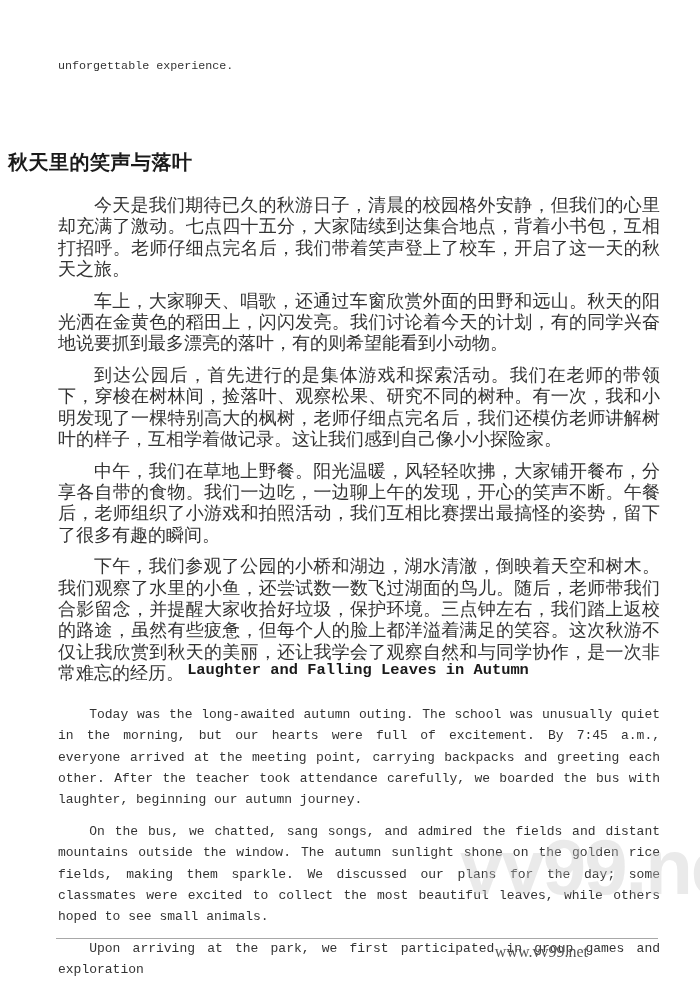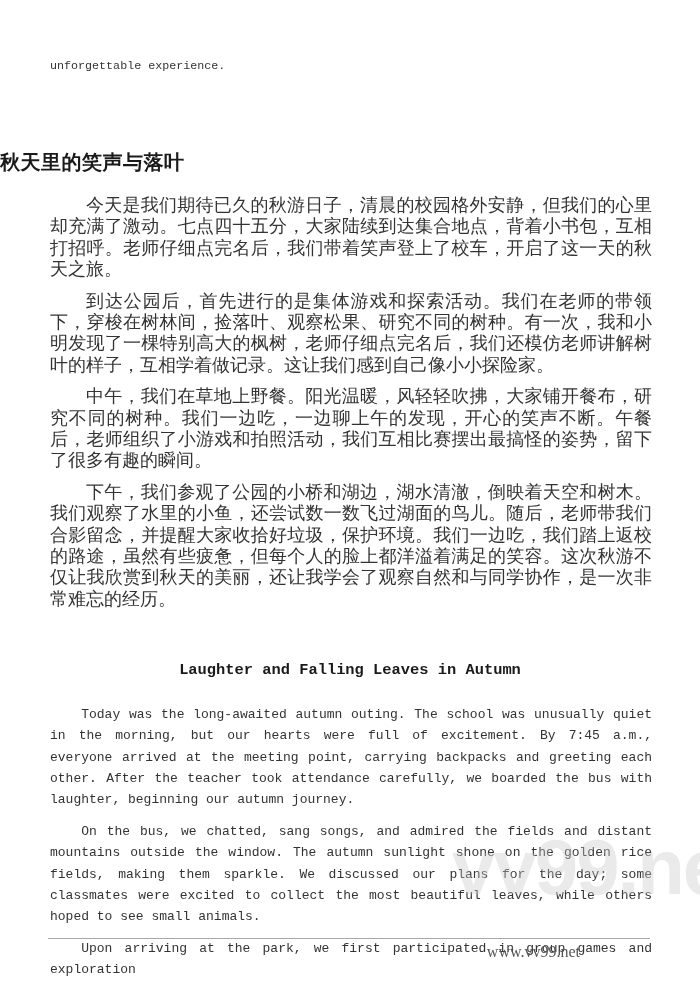--- a/index.html
+++ b/index.html
@@ -9,21 +9,21 @@
     }
     body {
       width: 700px;
       height: 989px;
       position: relative;
       overflow: hidden;
       color: #2a2a2a;
     }
     .page {
       position: absolute;
-      left: 0; top: 0;
+      left: 8px; top: 0;
       width: 632px;
       height: 989px;
     }
     .carry-over {
       position: absolute;
       left: 50px;
       top: 56px;
       font-family: "Liberation Mono", "DejaVu Sans Mono", monospace;
       font-size: 11.7px;
       line-height: 21px;
@@ -121,23 +121,24 @@
 <body>
 
 <div class="page">
 
   <p class="carry-over">unforgettable experience.</p>
 
   <h1 class="cn-title">秋天里的笑声与落叶</h1>
 
   <div class="cn-body">
     <p>今天是我们期待已久的秋游日子，清晨的校园格外安静，但我们的心里却充满了激动。七点四十五分，大家陆续到达集合地点，背着小书包，互相打招呼。老师仔细点完名后，我们带着笑声登上了校车，开启了这一天的秋天之旅。</p>
+    <p>车上，大家聊天、唱歌，还通过车窗欣赏外面的田野和远山。秋天的阳光洒在金黄色的稻田上，闪闪发亮。我们讨论着今天的计划，有的同学兴奋地说要抓到最多漂亮的落叶，有的则希望能看到小动物。</p>
     <p>到达公园后，首先进行的是集体游戏和探索活动。我们在老师的带领下，穿梭在树林间，捡落叶、观察松果、研究不同的树种。有一次，我和小明发现了一棵特别高大的枫树，老师仔细点完名后，我们还模仿老师讲解树叶的样子，互相学着做记录。这让我们感到自己像小小探险家。</p>
-    <p>中午，我们在草地上野餐。阳光温暖，风轻轻吹拂，大家铺开餐布，研究不同的树种。我们一边吃，一边聊上午的发现，开心的笑声不断。午餐后，老师组织了小游戏和拍照活动，我们互相比赛摆出最搞怪的姿势，留下了很多有趣的瞬间。</p>
-    <p>下午，我们参观了公园的小桥和湖边，湖水清澈，倒映着天空和树木。我们观察了水里的小鱼，还尝试数一数飞过湖面的鸟儿。随后，老师带我们合影留念，并提醒大家收拾好垃圾，保护环境。我们一边吃，我们踏上返校的路途，虽然有些疲惫，但每个人的脸上都洋溢着满足的笑容。这次秋游不仅让我欣赏到秋天的美丽，还让我学会了观察自然和与同学协作，是一次非常难忘的经历。</p>
+    <p>中午，我们在草地上野餐。阳光温暖，风轻轻吹拂，大家铺开餐布，分享各自带的食物。我们一边吃，一边聊上午的发现，开心的笑声不断。午餐后，老师组织了小游戏和拍照活动，我们互相比赛摆出最搞怪的姿势，留下了很多有趣的瞬间。</p>
+    <p>下午，我们参观了公园的小桥和湖边，湖水清澈，倒映着天空和树木。我们观察了水里的小鱼，还尝试数一数飞过湖面的鸟儿。随后，老师带我们合影留念，并提醒大家收拾好垃圾，保护环境。三点钟左右，我们踏上返校的路途，虽然有些疲惫，但每个人的脸上都洋溢着满足的笑容。这次秋游不仅让我欣赏到秋天的美丽，还让我学会了观察自然和与同学协作，是一次非常难忘的经历。</p>
   </div>
 
   <h2 class="en-title">Laughter and Falling Leaves in Autumn</h2>
 
   <div class="en-body">
     <p>Today was the long-awaited autumn outing. The school was unusually quiet in the morning, but our hearts were full of excitement. By 7:45 a.m., everyone arrived at the meeting point, carrying backpacks and greeting each other. After the teacher took attendance carefully, we boarded the bus with laughter, beginning our autumn journey.</p>
     <p>On the bus, we chatted, sang songs, and admired the fields and distant mountains outside the window. The autumn sunlight shone on the golden rice fields, making them sparkle. We discussed our plans for the day; some classmates were excited to collect the most beautiful leaves, while others hoped to see small animals.</p>
     <p>Upon arriving at the park, we first participated in group games and exploration</p>
   </div>
 

